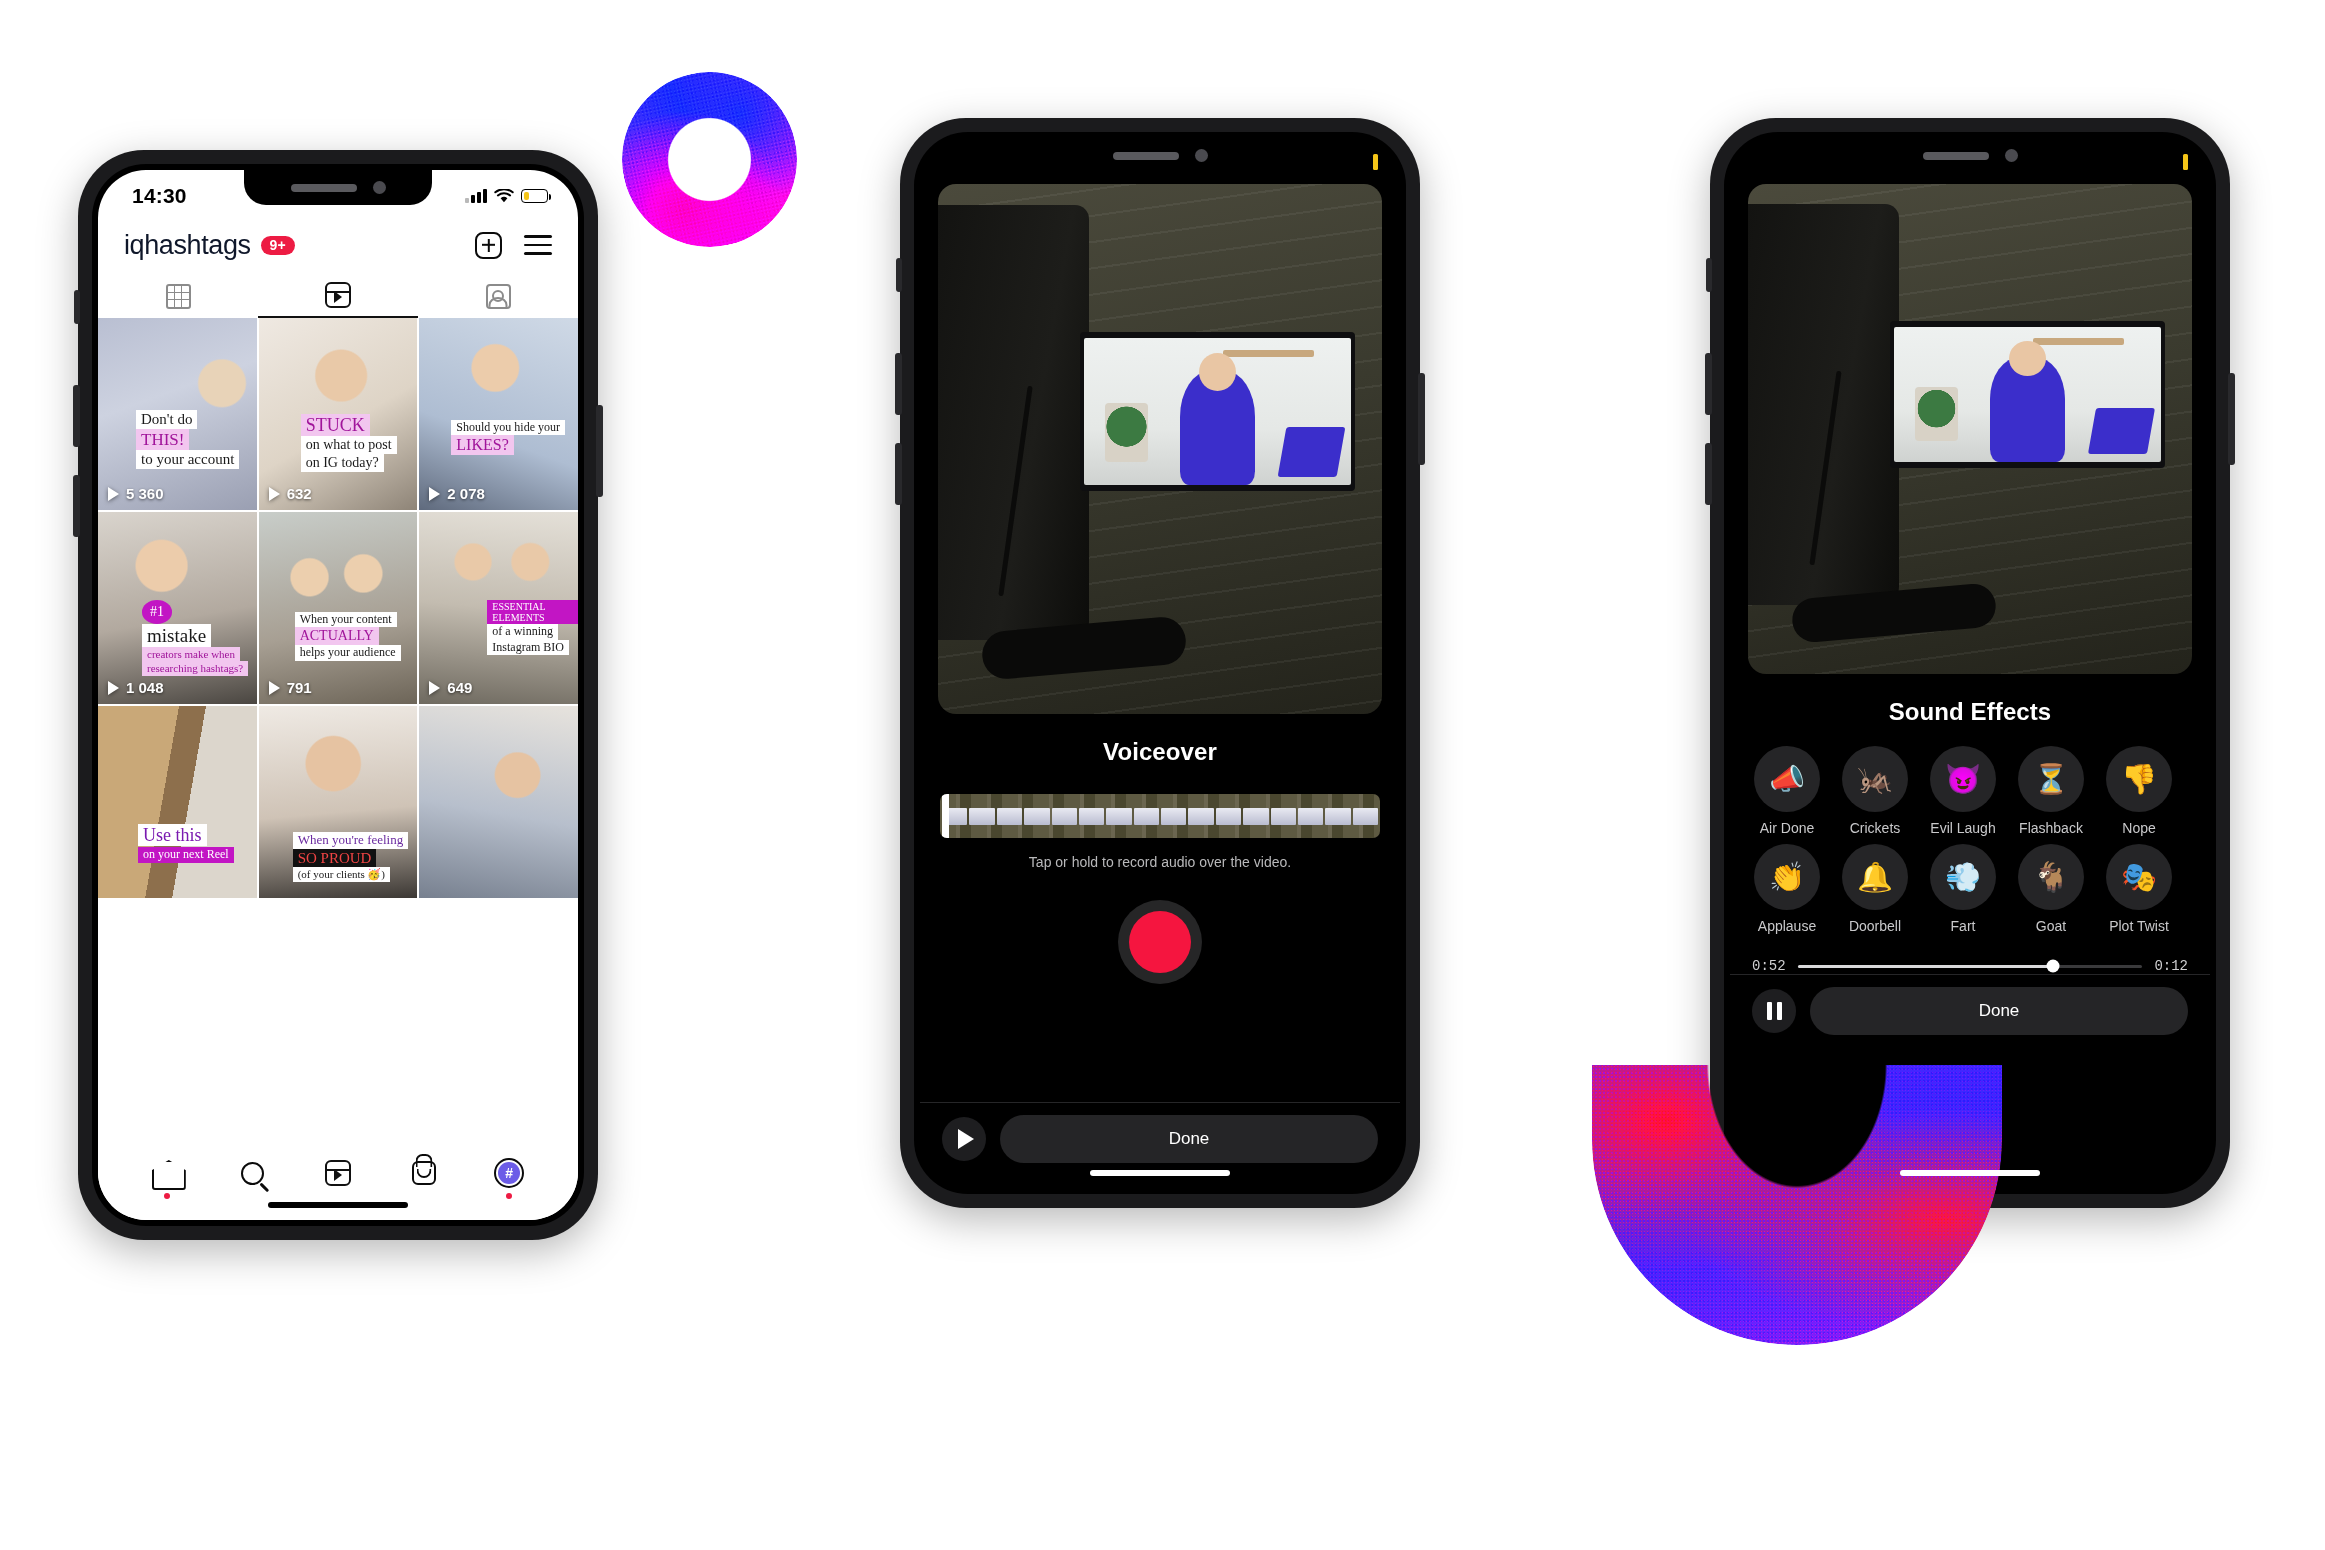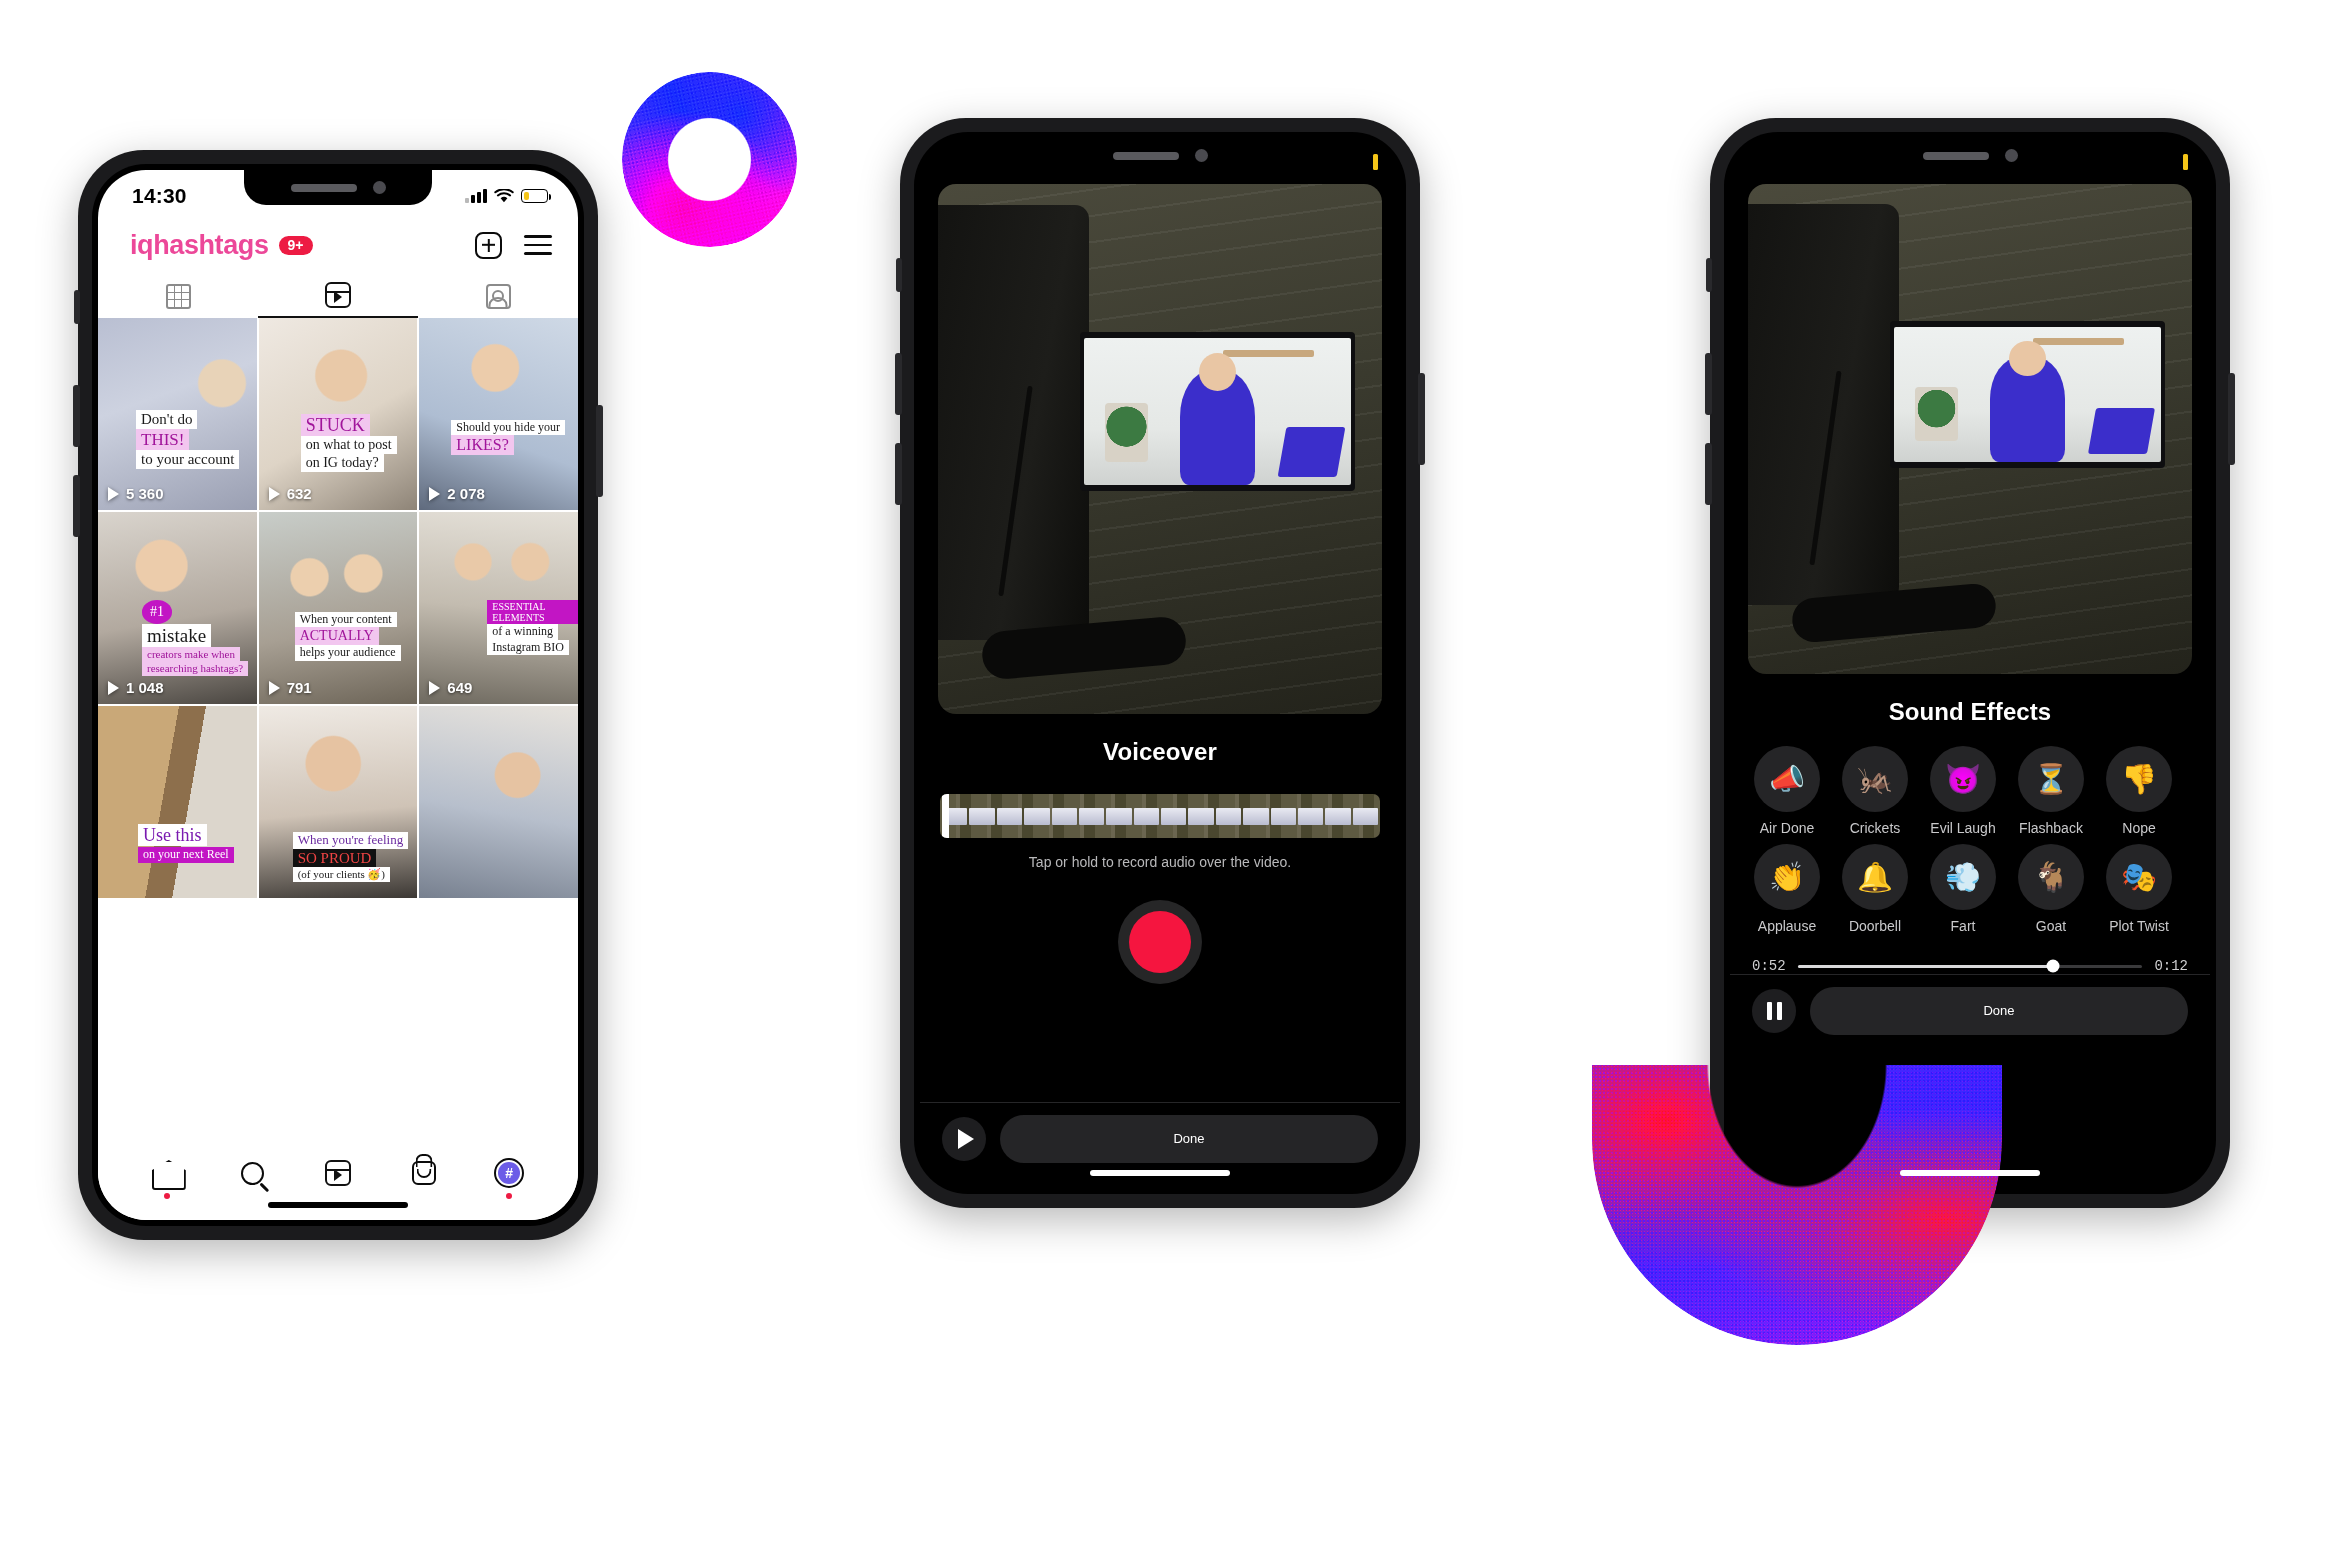--- a/index.html
+++ b/index.html
@@ -95,21 +95,21 @@
   .bars i:nth-child(4){ height: 14px; }
   .batt { width: 27px; height: 14px; border: 1.6px solid #000; border-radius: 4px;
           position: relative; padding: 1.6px; }
   .batt::after { content:""; position:absolute; right:-4px; top:4px; width:2.4px; height:6px;
                  background:#000; border-radius: 0 2px 2px 0; }
   .batt i { display:block; height:100%; width: 26%; background: #f5c518; border-radius: 2px; }
 
   .ig-header { height: 58px; flex: 0 0 58px; display: flex; align-items: center;
                justify-content: space-between; padding: 0 26px 0 26px; }
   .ig-user { display: flex; align-items: center; gap: 10px; }
-  .ig-name { font-size: 27px; font-weight: 700; color: #ec4899; letter-spacing: -.4px; margin-left: 6px; }
+  .ig-name { font-size: 27px; font-weight: 400; color: #0f172a; letter-spacing: -.4px; }
   .ig-badge { background: #ed1b43; color: #fff; font-size: 14px; font-weight: 700;
               border-radius: 12px; padding: 2px 9px 3px; line-height: 1; }
   .ig-actions { display: flex; align-items: center; gap: 22px; }
   .ico-plus { width: 27px; height: 27px; border: 2.4px solid #0b0b0b; border-radius: 8px;
               position: relative; }
   .ico-plus::before, .ico-plus::after { content:""; position:absolute; background:#0b0b0b; }
   .ico-plus::before { left: 50%; top: 5px; bottom: 5px; width: 2.4px; transform: translateX(-50%); }
   .ico-plus::after  { top: 50%; left: 5px; right: 5px; height: 2.4px; transform: translateY(-50%); }
   .ico-burger { width: 28px; height: 20px; display: flex; flex-direction: column;
                 justify-content: space-between; }
@@ -277,21 +277,21 @@
 
   .d-foot { flex: 0 0 86px; border-top: 1px solid #262628; display: flex; align-items: center;
             gap: 14px; padding: 0 22px 14px; }
   .circ-btn { width: 44px; height: 44px; border-radius: 50%; background: #1e1e20;
               display: flex; align-items: center; justify-content: center; flex: 0 0 44px; }
   .circ-btn .tri2 { width:0;height:0; border-left: 16px solid #fff;
               border-top: 10px solid transparent; border-bottom: 10px solid transparent; margin-left: 4px; }
   .pause { display: flex; gap: 5px; }
   .pause i { width: 5px; height: 18px; background: #fff; border-radius: 1px; display:block; }
   .done-pill { flex: 1; height: 48px; border-radius: 24px; background: #252527; color: #fff;
-               display: flex; align-items: center; justify-content: center; font-size: 13px; }
+               display: flex; align-items: center; justify-content: center; font-size: 17px; }
 </style>
 </head>
 <body>
 
 <div class="stage">
 
   <div class="phone" id="phone1">
     <div class="sidebtn sb-mute" style="top:140px"></div>
     <div class="sidebtn sb-volup" style="top:235px"></div>
     <div class="sidebtn sb-voldn" style="top:325px"></div>

